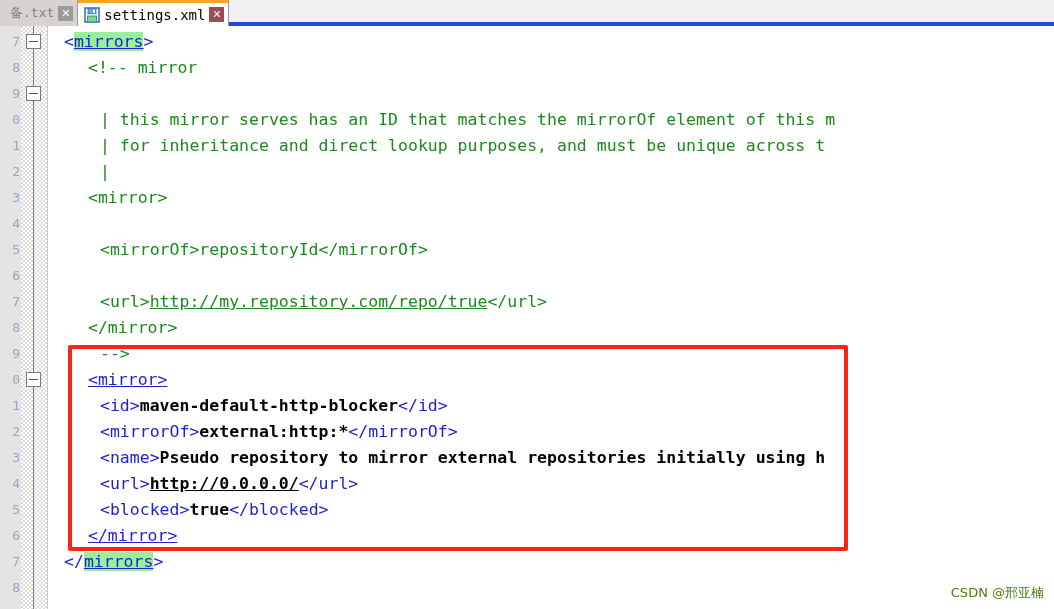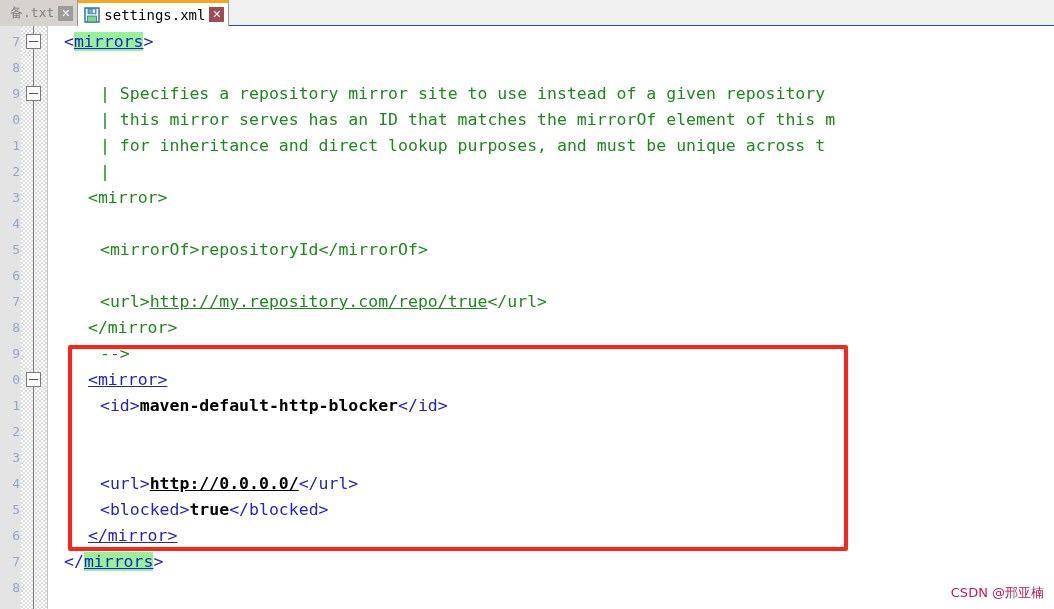--- a/index.html
+++ b/index.html
@@ -18,21 +18,21 @@
     overflow: hidden;
     background: #ffffff;
   }
 
   
   .tabbar {
     position: absolute;
     left: 0; top: 0;
     width: 1054px; height: 26px;
     background: #f0f0f0;
-    border-bottom: 1px solid #1d4ed8;
+    border-bottom: 4px solid #1d4ed8;
     display: flex;
     align-items: stretch;
   }
   .tab {
     display: flex;
     align-items: center;
     height: 26px;
     padding: 0 4px 0 6px;
     font-family: "DejaVu Sans Mono", monospace;
     font-size: 14px;
@@ -161,21 +161,21 @@
     border: 4px solid #fc2318;
     border-radius: 2px;
   }
 
   
   .watermark {
     position: absolute;
     right: 10px; bottom: 7px;
     font-family: "DejaVu Sans", sans-serif;
     font-size: 13px;
-    color: #be185d;
+    color: #4d7c0f;
     white-space: nowrap;
   }
 </style>
 </head>
 <body>
 
 <div id="app">
 
   <div class="tabbar">
 
@@ -230,31 +230,33 @@
     <div class="fold-line"></div>
   <div class="fold-box" style="top: 8px;"></div>
       <div class="fold-box" style="top: 60px;"></div>
       <div class="fold-box" style="top: 346px;"></div>
     </div>
 
   <div class="gutter-sep"></div>
 
   <div class="code">
       <div class="line" style="top: 3px; padding-left: 16px;"><span class="tk-tag">&lt;</span><span class="tk-tag-hl">mirrors</span><span class="tk-tag">&gt;</span></div>
-      <div class="line" style="top: 55px; padding-left: 52px;"><span class="tk-comment">| Specifies a repository mirror site to use instead of a given repository</span></div>
+      <div class="line" style="top: 29px; padding-left: 40px;"><span class="tk-comment">&lt;!-- mirror</span></div>
       <div class="line" style="top: 107px; padding-left: 52px;"><span class="tk-comment">| for inheritance and direct lookup purposes, and must be unique across t</span></div>
       <div class="line" style="top: 81px; padding-left: 52px;"><span class="tk-comment">| this mirror serves has an ID that matches the mirrorOf element of this m</span></div>
       <div class="line" style="top: 133px; padding-left: 52px;"><span class="tk-comment">|</span></div>
       <div class="line" style="top: 159px; padding-left: 40px;"><span class="tk-comment">&lt;mirror&gt;</span></div>
       <div class="line" style="top: 211px; padding-left: 52px;"><span class="tk-comment">&lt;mirrorOf&gt;repositoryId&lt;/mirrorOf&gt;</span></div>
       <div class="line" style="top: 263px; padding-left: 52px;"><span class="tk-comment">&lt;url&gt;</span><span class="tk-comment-u">http://my.repository.com/repo/true</span><span class="tk-comment">&lt;/url&gt;</span></div>
       <div class="line" style="top: 289px; padding-left: 40px;"><span class="tk-comment">&lt;/mirror&gt;</span></div>
       <div class="line" style="top: 315px; padding-left: 52px;"><span class="tk-comment">--&gt;</span></div>
       <div class="line" style="top: 341px; padding-left: 40px;"><span class="tk-tag-u">&lt;mirror&gt;</span></div>
       <div class="line" style="top: 367px; padding-left: 52px;"><span class="tk-tag">&lt;id&gt;</span><span class="tk-text">maven-default-http-blocker</span><span class="tk-tag">&lt;/id&gt;</span></div>
+      <div class="line" style="top: 393px; padding-left: 52px;"><span class="tk-tag">&lt;mirrorOf&gt;</span><span class="tk-text">external:http:*</span><span class="tk-tag">&lt;/mirrorOf&gt;</span></div>
+      <div class="line" style="top: 419px; padding-left: 52px;"><span class="tk-tag">&lt;name&gt;</span><span class="tk-text">Pseudo repository to mirror external repositories initially using h</span></div>
       <div class="line" style="top: 445px; padding-left: 52px;"><span class="tk-tag">&lt;url&gt;</span><span class="tk-link">http://0.0.0.0/</span><span class="tk-tag">&lt;/url&gt;</span></div>
       <div class="line" style="top: 471px; padding-left: 52px; text-align: right;"><span class="tk-tag">&lt;blocked&gt;</span><span class="tk-text">true</span><span class="tk-tag">&lt;/blocked&gt;</span></div>
       <div class="line" style="top: 497px; padding-left: 40px;"><span class="tk-tag-u">&lt;/mirror&gt;</span></div>
       <div class="line" style="top: 523px; padding-left: 16px;"><span class="tk-tag">&lt;/</span><span class="tk-tag-hl">mirrors</span><span class="tk-tag">&gt;</span></div>
     </div>
 
   <div class="redbox" style="left: 68px; top: 345px; width: 780px; height: 206px;"></div>
 
   <div class="watermark">CSDN @邢亚楠</div>
 

